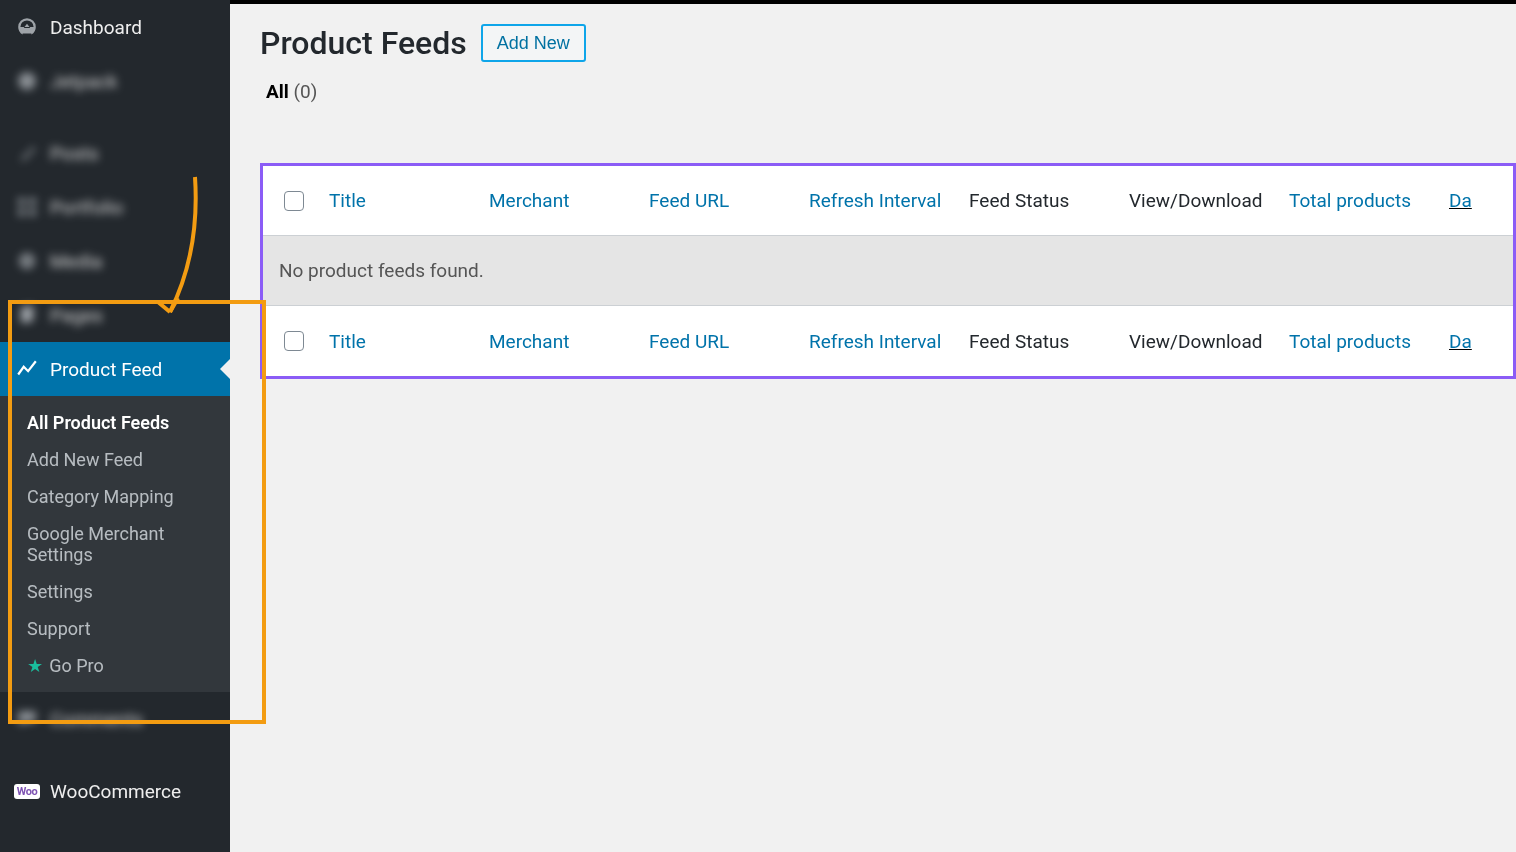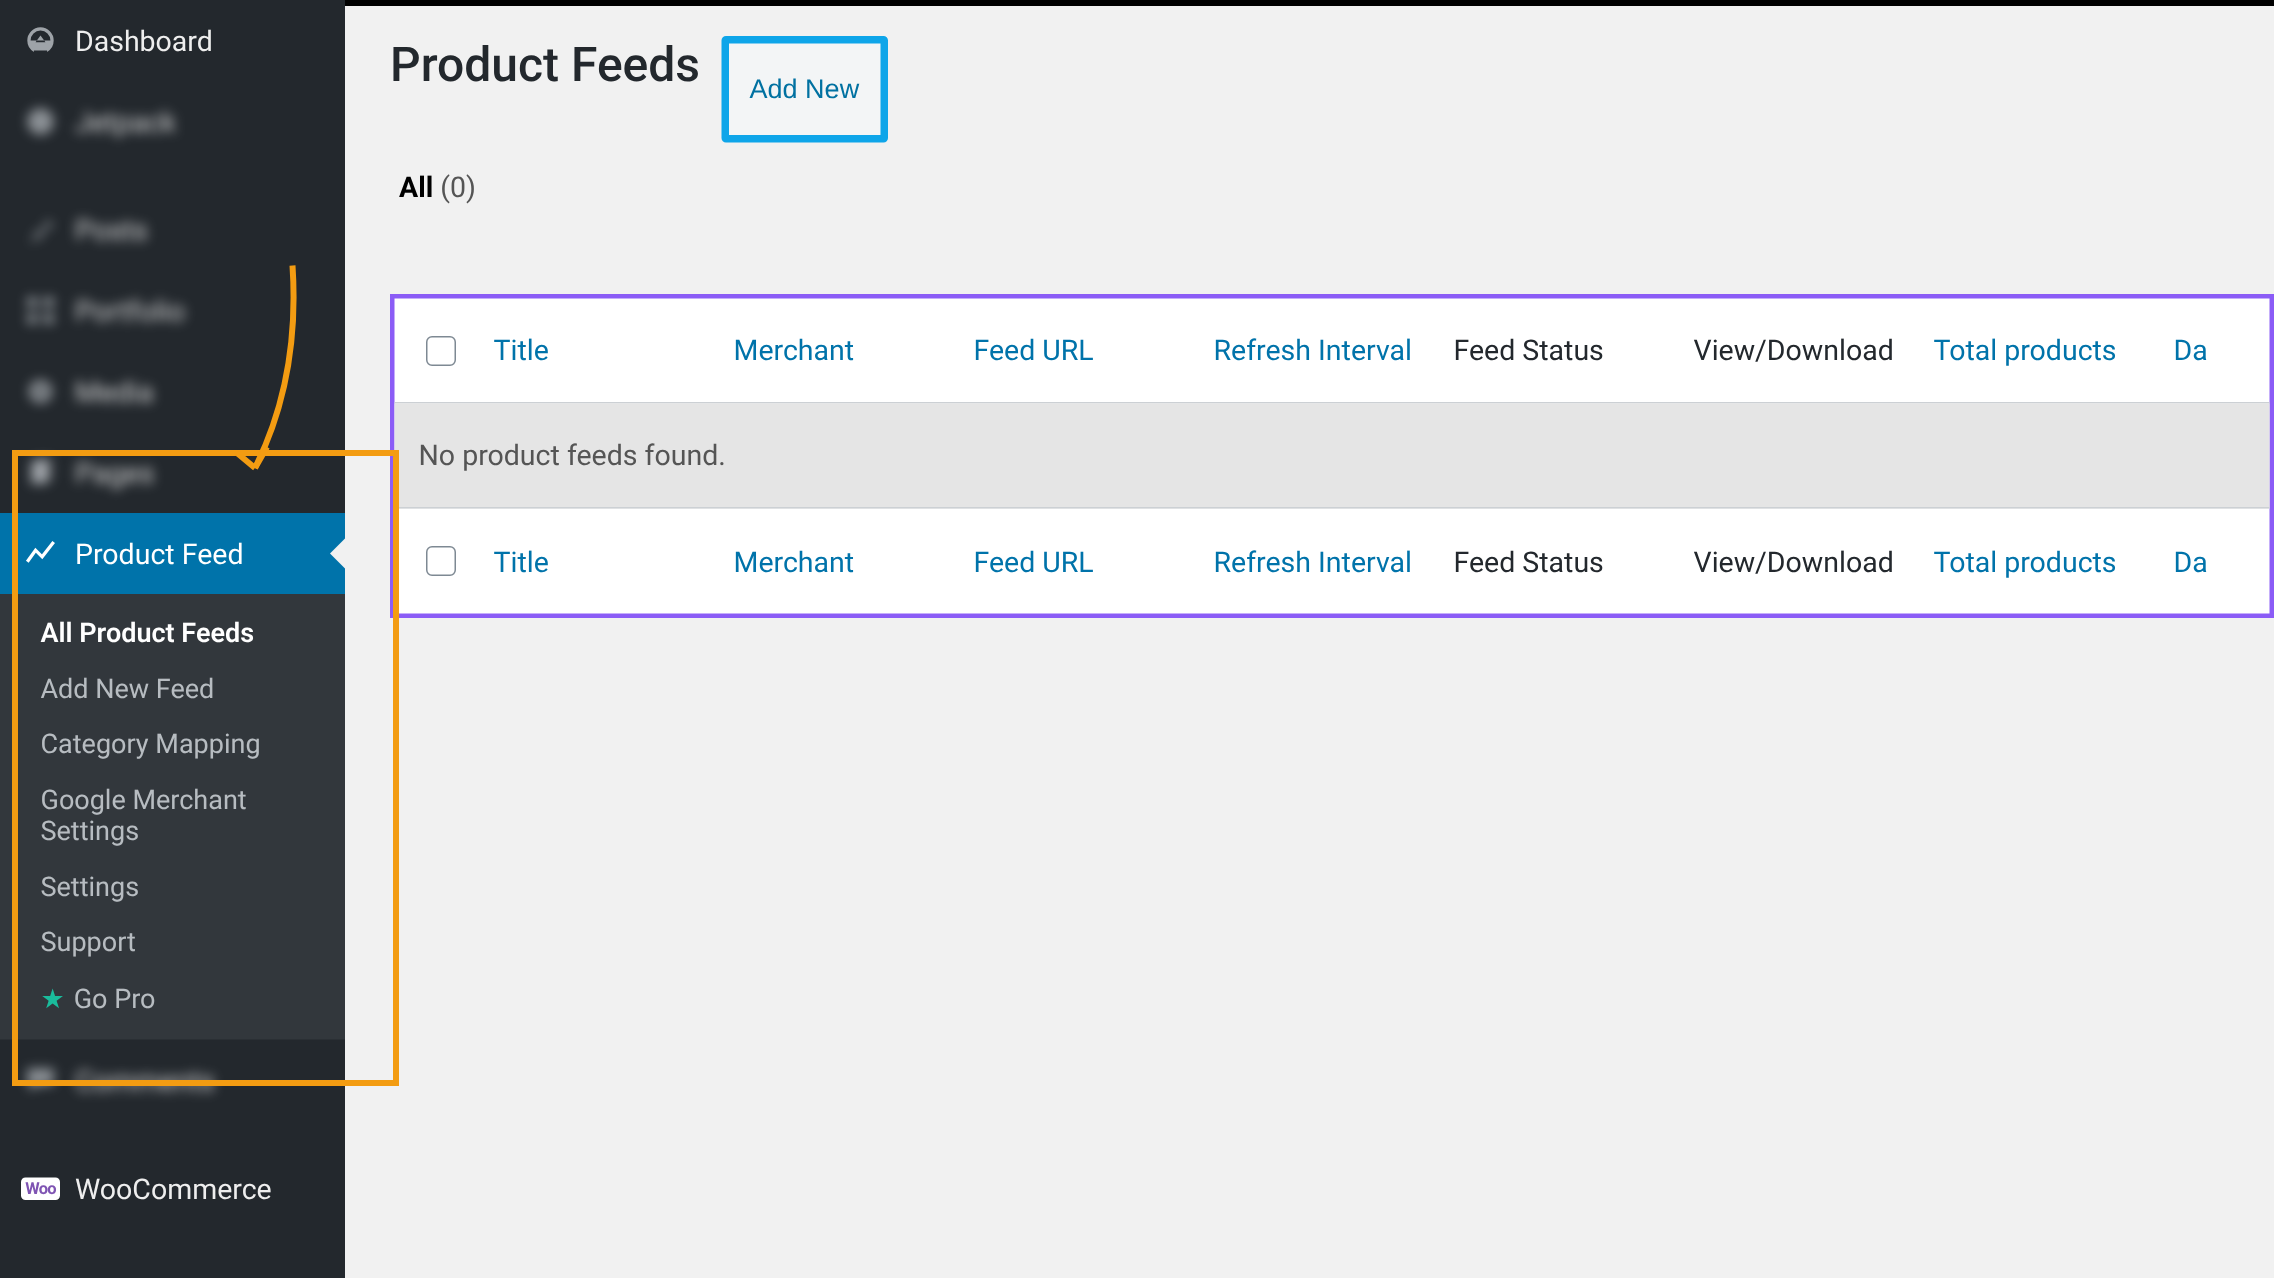--- a/index.html
+++ b/index.html
@@ -102,24 +102,24 @@
   display: flex;
   gap: 14px;
   margin-bottom: 18px;
 }
 .page-title {
   font-size: 32px;
   font-weight: 500;
   color: #23282d;
 }
 .add-new-btn {
-  border: 5px solid #0ea5e9;
+  border: 2px solid #0ea5e9;
   color: #0071a1;
   background: #f3f5f6;
-  padding: 20px 14px;
+  padding: 6px 14px;
   font-size: 18px;
   border-radius: 3px;
   cursor: pointer;
 }
 
 .filter-row {
   font-size: 19px;
   color: #444;
   margin-bottom: 60px;
   padding-left: 6px;
@@ -151,21 +151,21 @@
   padding: 0 10px;
 }
 .cell-check { width: 50px; flex: 0 0 50px; display:flex; justify-content:center; }
 .cell-title { flex: 0 0 160px; }
 .cell-merchant { flex: 0 0 160px; }
 .cell-feedurl { flex: 0 0 160px; }
 .cell-refresh { flex: 0 0 160px; }
 .cell-status { flex: 0 0 160px; color:#23282d; }
 .cell-view { flex: 0 0 160px; }
 .cell-total { flex: 0 0 160px; }
-.cell-date { flex: 0 0 60px; }
+.cell-date { flex: 0 0 60px; text-decoration: underline; }
 
 .th-link { color: #0073aa; font-size: 19px; cursor:pointer; }
 .th-text { color: #23282d; font-size: 19px; }
 
 .checkbox {
   width: 20px;
   height: 20px;
   border: 1.5px solid #7e8993;
   border-radius: 4px;
   background: #fff;

